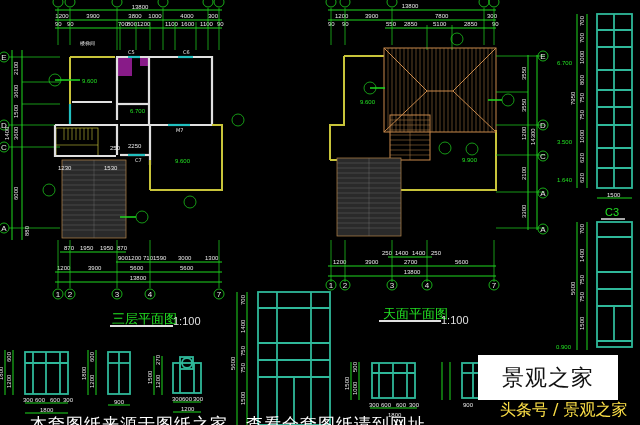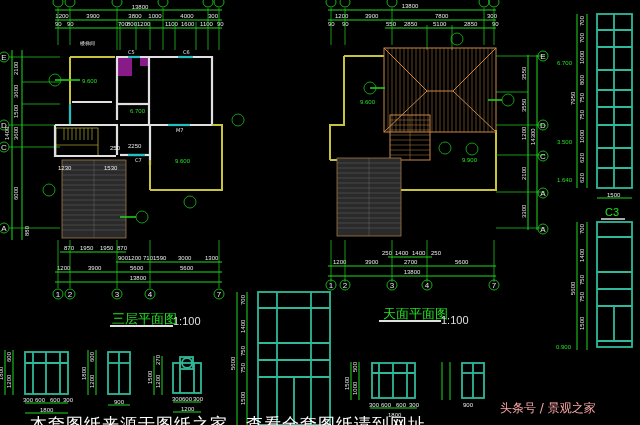--- a/index.html
+++ b/index.html
@@ -16,21 +16,21 @@
   .g{stroke:#1fd81f;stroke-width:1;fill:none;}
   .gt{stroke:#1fd81f;stroke-width:0.7;fill:none;}
   .wall{stroke:#e0e0e0;stroke-width:2.2;fill:none;}
   .ywall{stroke:#c8c43a;stroke-width:2;fill:none;}
   .win{stroke:#22c0c0;stroke-width:2.2;fill:none;}
   .teal{stroke:#2fb89a;stroke-width:1.8;fill:none;}
   .roof{stroke:#b8864a;stroke-width:0.5;fill:none;}
   .roofb{stroke:#c8884a;stroke-width:1;fill:none;}
   #watermark-box{position:absolute;left:478px;top:355px;width:140px;height:45px;background:#fff;display:flex;align-items:center;justify-content:center;}
   #watermark-title{font-family:"DejaVu Sans",sans-serif;font-size:22px;color:#111;letter-spacing:1px;}
-  #watermark-sub{position:absolute;left:500px;top:400px;font-family:"DejaVu Sans",sans-serif;font-size:12px;color:#fca5a5;}
+  #watermark-sub{position:absolute;left:500px;top:400px;font-family:"DejaVu Sans",sans-serif;font-size:16px;color:#fde047;}
   #bottom-caption{position:absolute;left:30px;top:413px;font-family:"DejaVu Sans",sans-serif;font-size:17px;color:#fff;white-space:nowrap;letter-spacing:1px;}
 </style>
 </head>
 <body>
 
 <div id="canvas">
 <svg width="640" height="425" viewBox="0 0 640 425">
 
   <g>
 
@@ -563,15 +563,18 @@
     <g class="teal">
           <line x1="473" y1="363" x2="473" y2="398"></line>
           <line x1="462" y1="373" x2="484" y2="373"></line>
         </g>
     <line x1="442" y1="362" x2="442" y2="400" class="g"></line>
         <line x1="450" y1="362" x2="450" y2="400" class="g"></line>
     <text x="463" y="407" class="dim">900</text>
   </g>
 </svg>
 
+<div id="watermark-box">
+  <span id="watermark-title">景观之家</span>
+</div>
 <div id="watermark-sub">头条号 / 景观之家</div>
 <div id="bottom-caption">本套图纸来源于图纸之家，查看全套图纸请到网址……</div>
 </div>
 
 </body></html>

